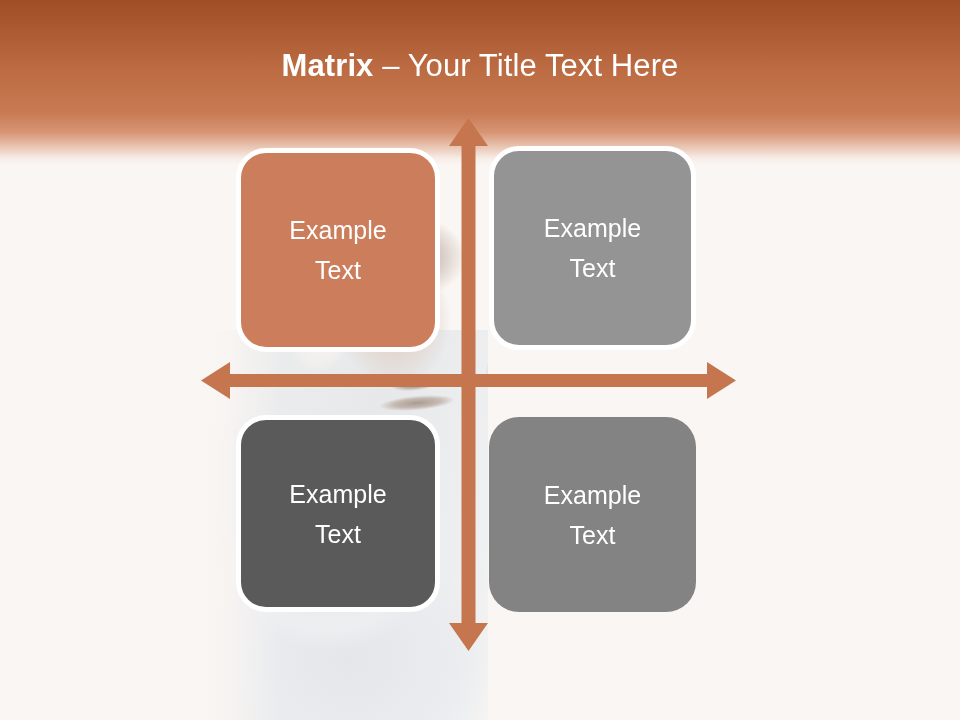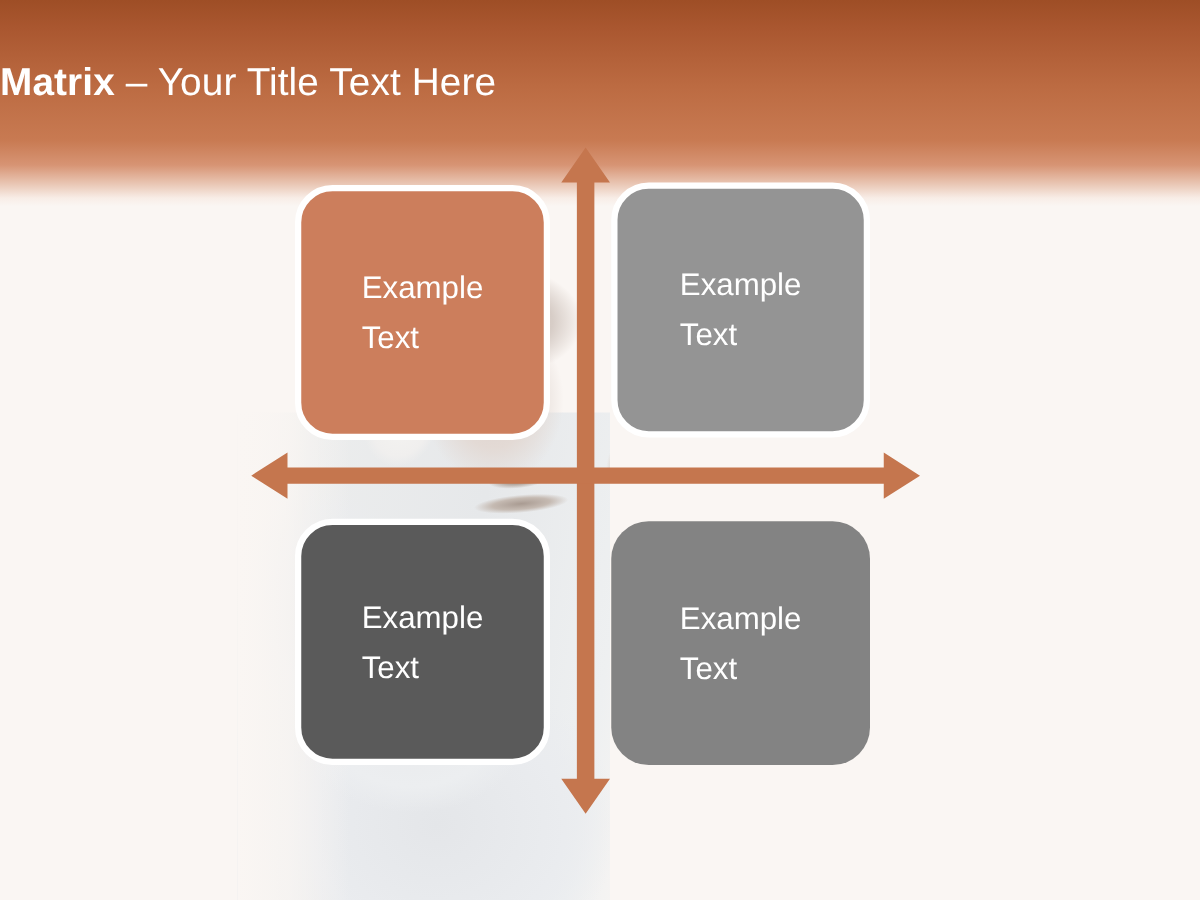--- a/index.html
+++ b/index.html
@@ -76,39 +76,40 @@
       #AA5730 14%,
       #BC6B42 42%,
       #C87A52 68%,
       #D79474 80%,
       #EBCBBA 90%,
       #F8EDE7 96%,
       rgba(250,246,243,0) 100%);
   }
   .title{
     position:absolute;left:0;top:47px;width:960px;
-    color:#FFFFFF;
+    text-align:center;color:#FFFFFF;
     font-size:31px;line-height:38px;letter-spacing:0.1px;
     white-space:nowrap;
   }
   .title .strong{font-weight:700;}
   .title .rest{font-weight:400;}
 
   
   .axis{position:absolute;}
   .axis svg{display:block;}
 
   
   .qbox{
     position:absolute;
     border-radius:30px;
     box-sizing:border-box;
     display:flex;align-items:center;justify-content:center;
     color:#FFFFFF;
     font-size:25px;line-height:40px;
+    text-align:center;
     font-weight:400;
   }
   .qbox .label{display:block;}
   .qbox.bordered{border:5px solid #FFFFFF;}
 
   #box-tl{left:236px;top:148px;width:204px;height:204px;}
   #box-tr{left:489px;top:146px;width:207px;height:204px;}
   #box-bl{left:236px;top:415px;width:204px;height:197px;}
   #box-br{left:489px;top:417px;width:207px;height:195px;}
 </style>

